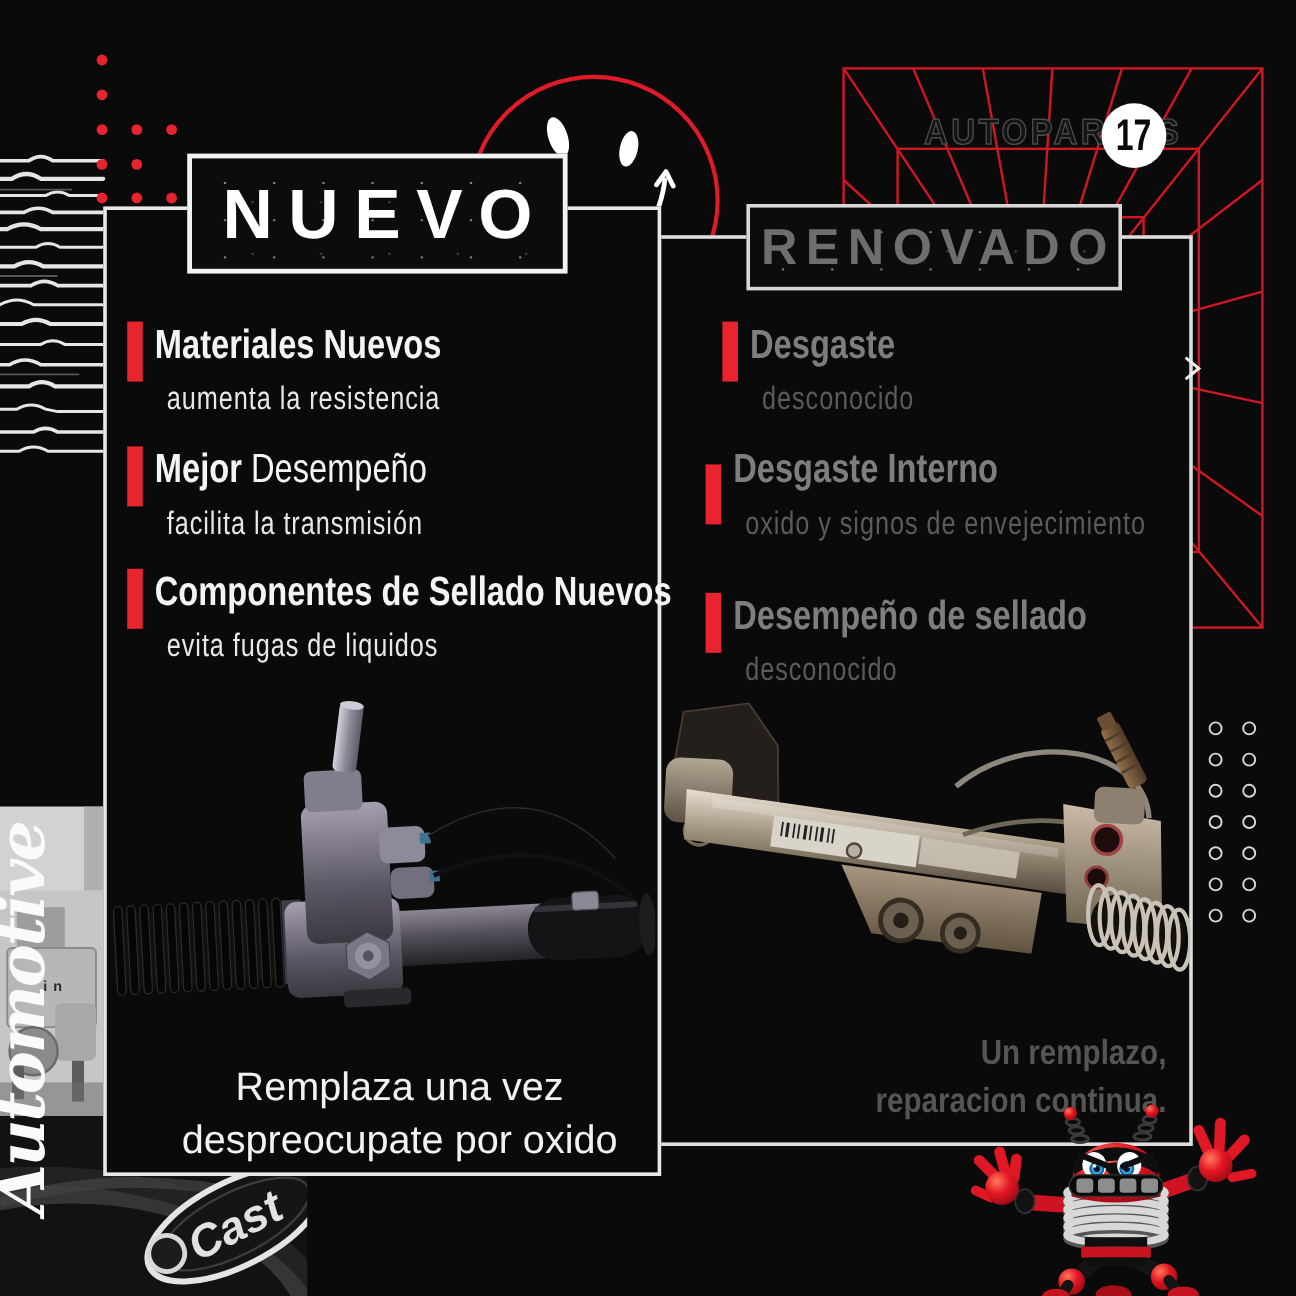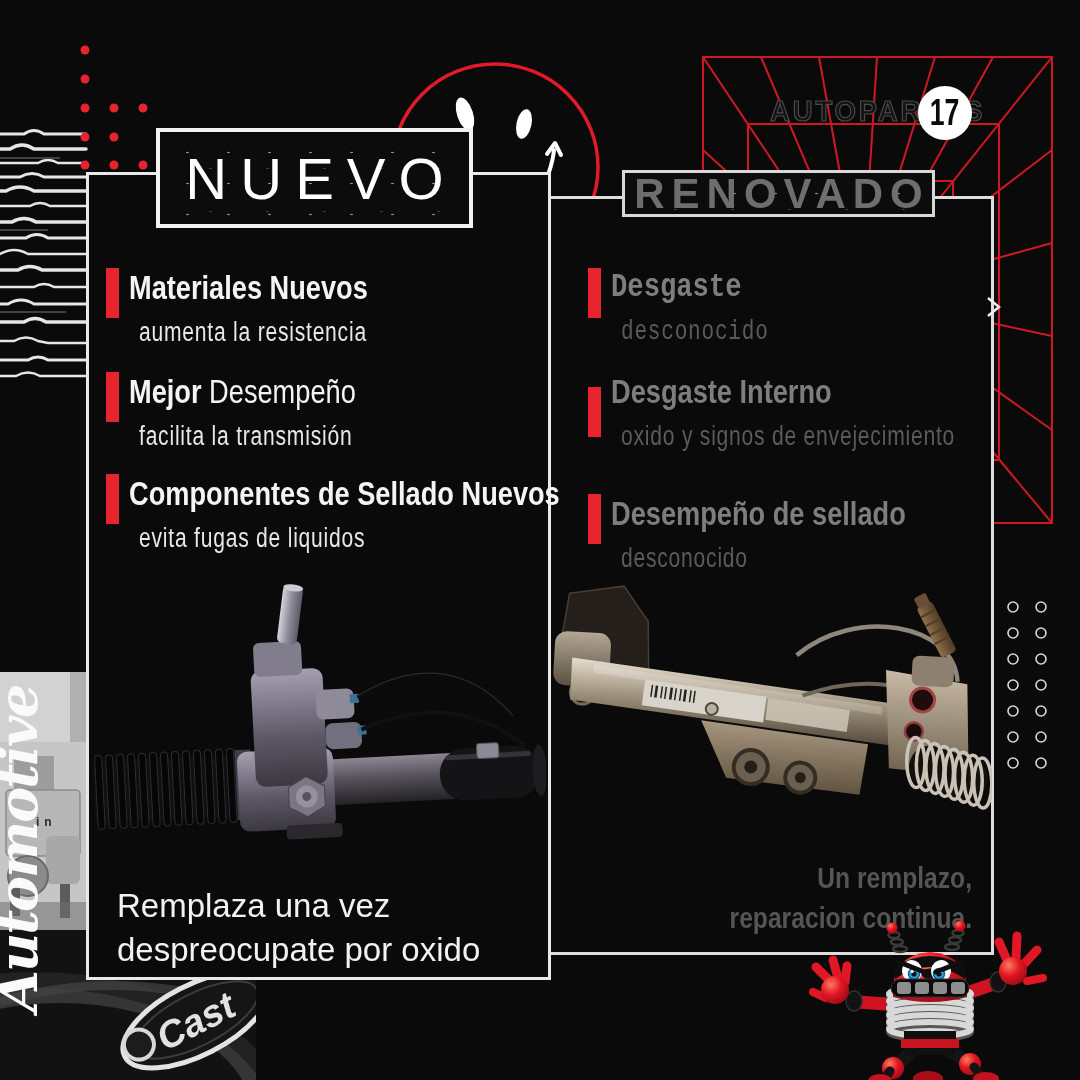--- a/index.html
+++ b/index.html
@@ -10,38 +10,38 @@
   
   .panel{position:absolute;background:#0a0a0a;border:3px solid #e9e9e9;box-sizing:border-box;}
 
   
   .titlebox{position:absolute;background:#0c0c0c;display:flex;align-items:center;justify-content:center;
             box-sizing:border-box;
             background-image:
               radial-gradient(rgba(255,255,255,.50) 1px, transparent 1.4px),
               radial-gradient(rgba(255,255,255,.28) .8px, transparent 1.2px);
             background-size:41px 31px,57px 43px;background-position:7px 5px,22px 15px;}
-  .title-nuevo{color:#ffffff;font-weight:normal;font-size:58px;letter-spacing:13px;padding-left:13px;white-space:nowrap;}
+  .title-nuevo{color:#ffffff;font-weight:bold;font-size:58px;letter-spacing:13px;padding-left:13px;white-space:nowrap;}
   .title-ren{color:#6e6e6e;font-weight:bold;font-size:42px;letter-spacing:7px;padding-left:7px;white-space:nowrap;}
 
   
   .item{position:absolute;display:flex;}
   .bar{width:13px;height:50px;background:#e8252f;margin-right:10px;flex:0 0 auto;}
   .itx{padding-top:1px;}
   .t{font-weight:bold;font-size:34px;transform:scaleX(.8);transform-origin:left top;white-space:nowrap;line-height:1.1;}
   .t .t2{font-weight:normal;}
   .sub{font-size:27px;font-weight:normal;letter-spacing:1px;transform:scaleX(.78);transform-origin:left top;
        white-space:nowrap;margin:11px 0 0 10px;}
   .side-left .t{color:#f4f4f4;}
   .side-left .sub{color:#e8e8e8;}
   .side-right .t{color:#7e7e7e;}
   .side-right .sub{color:#5b5b5b;}
 
   
-  .cap-left{position:absolute;left:117px;top:884px;width:400px;text-align:left;color:#f2f2f2;
+  .cap-left{position:absolute;left:133px;top:884px;width:400px;text-align:center;color:#f2f2f2;
             font-size:33px;line-height:44px;}
   .cap-right{position:absolute;left:620px;top:858px;width:352px;text-align:right;color:#555555;
              font-weight:bold;font-size:29px;line-height:40px;transform:scaleX(.85);transform-origin:right top;}
 
   
   .brandname{position:absolute;left:770px;top:94px;font-size:30px;font-weight:bold;letter-spacing:3px;
              color:#141414;-webkit-text-stroke:1.2px #4c4c4c;transform:scaleX(.92);transform-origin:left top;
              white-space:nowrap;}
   .badge{position:absolute;left:918px;top:86px;width:54px;height:54px;border-radius:50%;background:#ffffff;
          color:#0a0a0a;display:flex;align-items:center;justify-content:center;font-weight:bold;font-size:37px;}
@@ -254,25 +254,25 @@
           <ellipse cx="406" cy="186" rx="9" ry="25" transform="rotate(-18 406 186)"></ellipse>
           <ellipse cx="416" cy="186" rx="9" ry="25" transform="rotate(-18 416 186)"></ellipse>
           <ellipse cx="426" cy="186" rx="9" ry="25" transform="rotate(-18 426 186)"></ellipse>
           <ellipse cx="436" cy="186" rx="9" ry="25" transform="rotate(-18 436 186)"></ellipse>
         </g>
       </g>
       <circle cx="160" cy="136" r="6" fill="#b7b0a2" stroke="#4e463a" stroke-width="2"></circle>
     </g>
   </svg>
 
-  <div class="titlebox" style="left:622px;top:170px;width:313px;height:47px;border:3px solid #d8d8d8;">
+  <div class="titlebox" style="left:622px;top:170px;width:313px;height:72px;border:3px solid #d8d8d8;">
     <span class="title-ren">RENOVADO</span>
   </div>
 
-  <div class="item side-right" style="left:588px;top:268px;font-family:Liberation Mono, monospace;">
+  <div class="item side-right" style="left:602px;top:268px;">
     <div class="bar"></div>
     <div class="itx">
         <div class="t"><span>Desgaste</span><span class="t2"></span></div>
       <div class="sub">desconocido</div>
       </div>
   </div>
   <div class="item side-right" style="left:588px;top:372px;align-items:center;">
     <div class="bar"></div>
     <div class="itx">
         <div class="t"><span>Desgaste Interno</span><span class="t2"></span></div>

